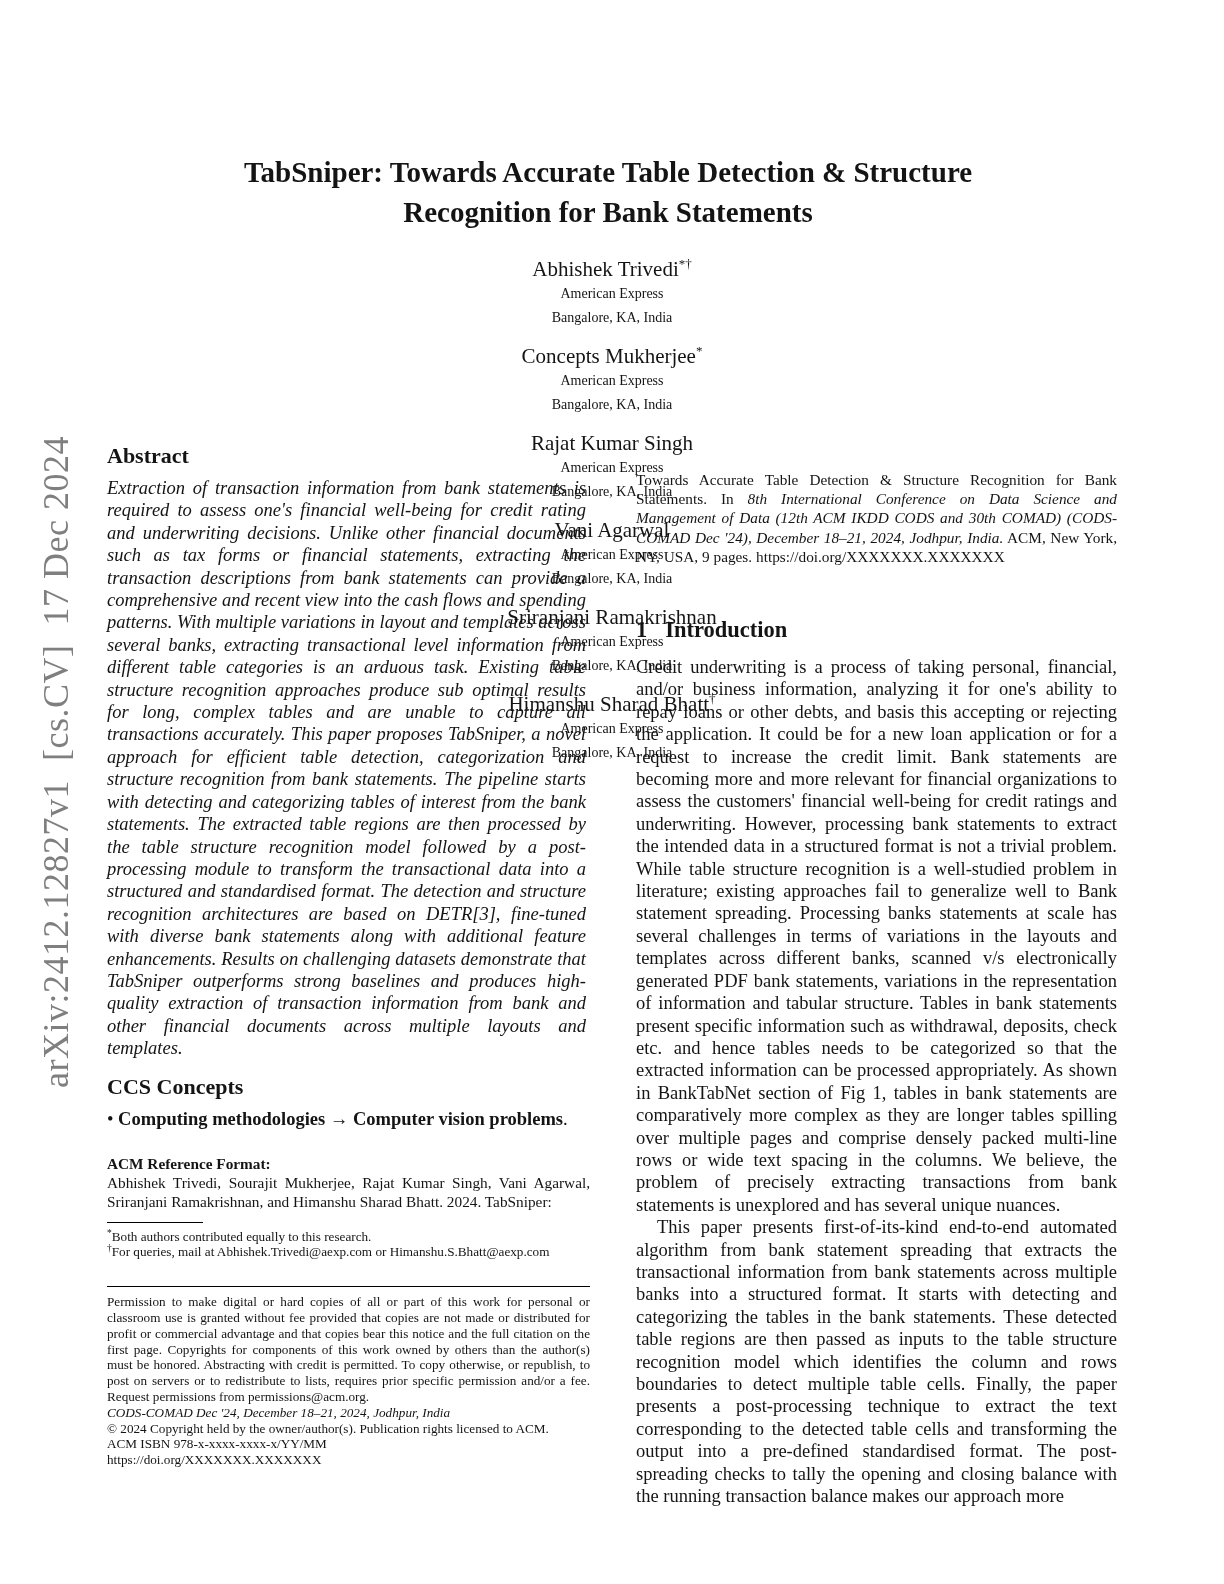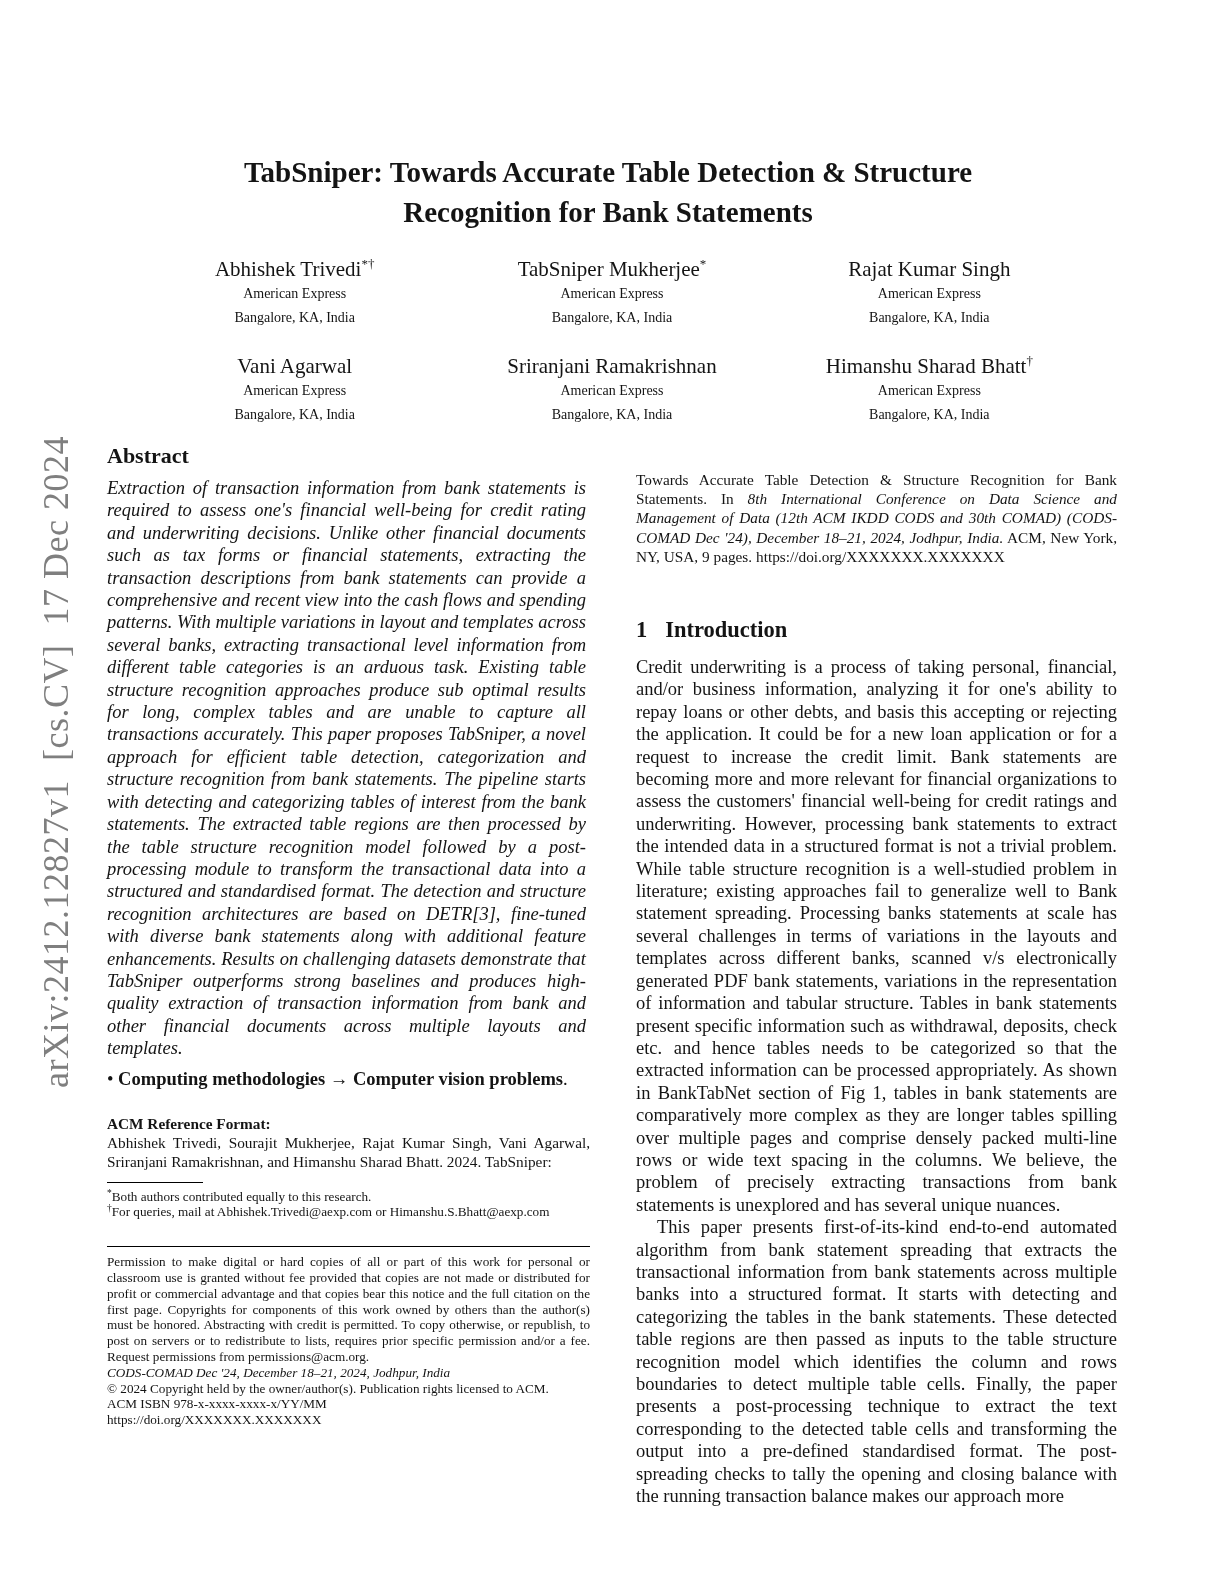--- a/index.html
+++ b/index.html
@@ -24,22 +24,22 @@
   
   .title{
     position:absolute;top:152px;left:0;right:8px;
     text-align:center;
     font-size:29px;font-weight:bold;
     line-height:40px;
   }
   
   .authors{
     position:absolute;top:256px;left:136px;width:952px;
-    display:grid;grid-template-columns:repeat(3,1fr);
-    row-gap:24px;
+    display:grid;grid-template-columns:repeat(1,1fr);
+    row-gap:14px;
     text-align:center;
   }
   .author-name{font-size:21px;line-height:26px;}
   .author-name sup{font-size:13px;vertical-align:super;line-height:0;}
   .author-sub{font-size:14px;line-height:23.5px;}
   
   .col{position:absolute;text-align:justify;}
   .col-left{left:107px;top:443px;width:483px;}
   .col-right{left:636px;top:470px;width:481px;}
   .body-text{font-size:18.5px;line-height:22.4px;hyphens:auto;}
@@ -83,21 +83,21 @@
     <div>Recognition for Bank Statements</div>
   </div>
 
   <div class="authors">
     <div class="author-card">
       <div class="author-name"><span>Abhishek Trivedi</span><sup>*†</sup></div>
       <div class="author-sub">American Express</div>
       <div class="author-sub">Bangalore, KA, India</div>
     </div>
     <div class="author-card">
-      <div class="author-name"><span>TabSniper Mukherjee</span><sup>*</sup></div>
+      <div class="author-name"><span>Concepts Mukherjee</span><sup>*</sup></div>
       <div class="author-sub">American Express</div>
       <div class="author-sub">Bangalore, KA, India</div>
     </div>
     <div class="author-card">
       <div class="author-name"><span>Rajat Kumar Singh</span><sup></sup></div>
       <div class="author-sub">American Express</div>
       <div class="author-sub">Bangalore, KA, India</div>
     </div>
     <div class="author-card">
       <div class="author-name"><span>Vani Agarwal</span><sup></sup></div>
@@ -113,20 +113,21 @@
       <div class="author-name"><span>Himanshu Sharad Bhatt</span><sup>†</sup></div>
       <div class="author-sub">American Express</div>
       <div class="author-sub">Bangalore, KA, India</div>
     </div>
   </div>
 
   <div class="col col-left body-text">
     <h2 class="h-large">Abstract</h2>
     <p class="abstract-p">Extraction of transaction information from bank statements is required to assess one's financial well-being for credit rating and underwriting decisions. Unlike other financial documents such as tax forms or financial statements, extracting the transaction descriptions from bank statements can provide a comprehensive and recent view into the cash flows and spending patterns. With multiple variations in layout and templates across several banks, extracting transactional level information from different table categories is an arduous task. Existing table structure recognition approaches produce sub optimal results for long, complex tables and are unable to capture all transactions accurately. This paper proposes TabSniper, a novel approach for efficient table detection, categorization and structure recognition from bank statements. The pipeline starts with detecting and categorizing tables of interest from the bank statements. The extracted table regions are then processed by the table structure recognition model followed by a post-processing module to transform the transactional data into a structured and standardised format. The detection and structure recognition architectures are based on DETR[3], fine-tuned with diverse bank statements along with additional feature enhancements. Results on challenging datasets demonstrate that TabSniper outperforms strong baselines and produces high-quality extraction of transaction information from bank and other financial documents across multiple layouts and templates.</p>
 
+    <h2 class="h-large ccs-head">CCS Concepts</h2>
     <div class="ccs-line"><span>• </span><b>Computing methodologies</b><span> → </span><b>Computer vision problems</b><span>.</span></div>
 
     <div class="small-text ref-head">ACM Reference Format:</div>
     <div class="small-text ref-text">Abhishek Trivedi, Sourajit Mukherjee, Rajat Kumar Singh, Vani Agarwal, Sriranjani Ramakrishnan, and Himanshu Sharad Bhatt. 2024. TabSniper:</div>
 
     <div class="footnote-block tiny-text">
       <hr class="footnote-rule">
       <div class="footnote"><sup>*</sup><span>Both authors contributed equally to this research.</span></div>
       <div class="footnote"><sup>†</sup><span>For queries, mail at Abhishek.Trivedi@aexp.com or Himanshu.S.Bhatt@aexp.com</span></div>
     </div>

